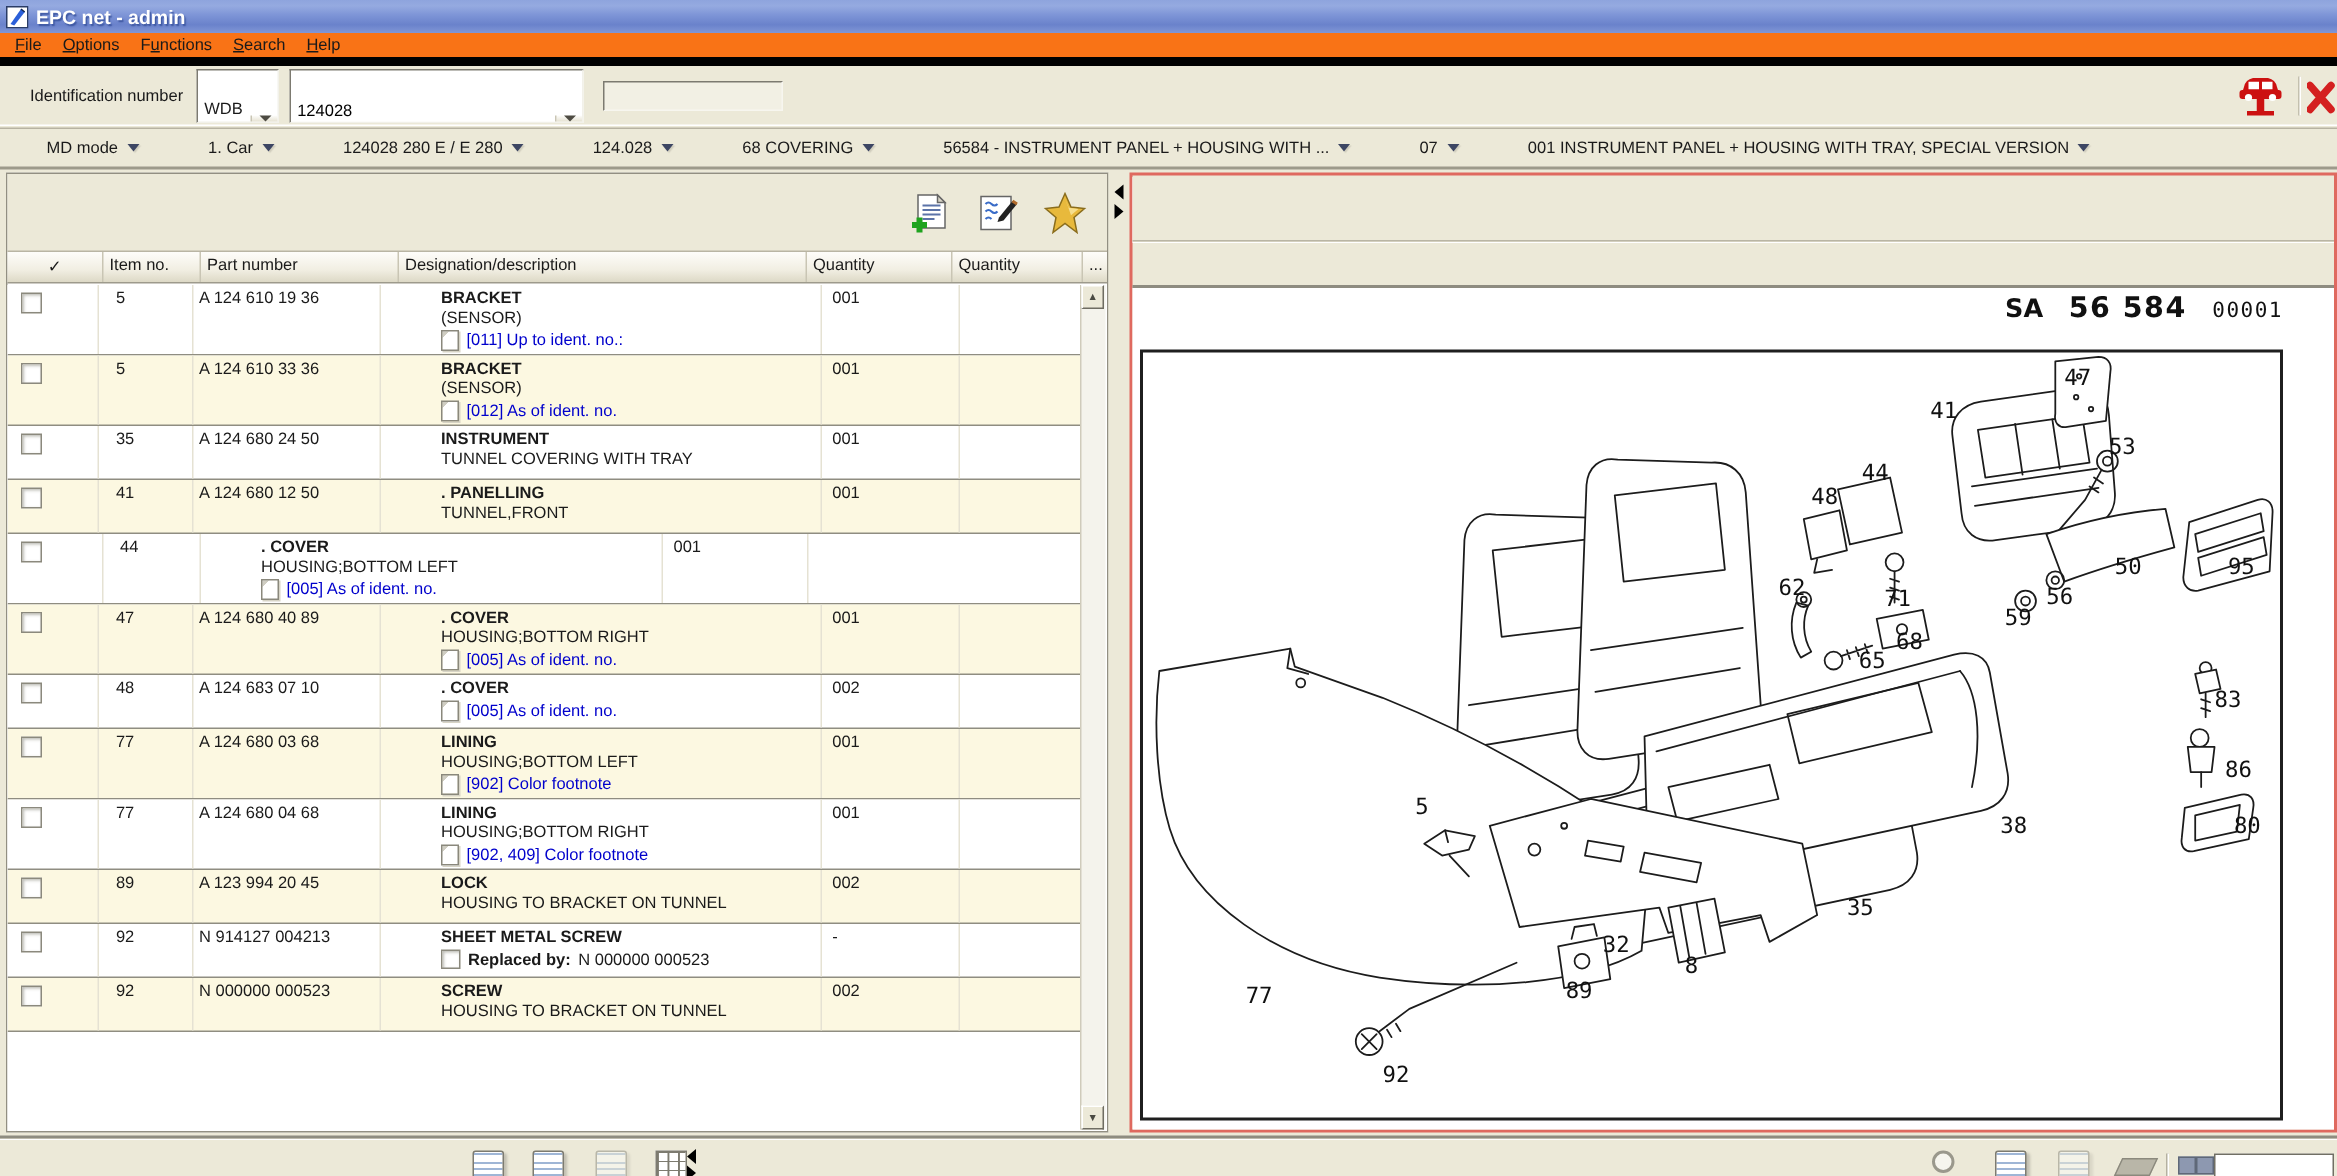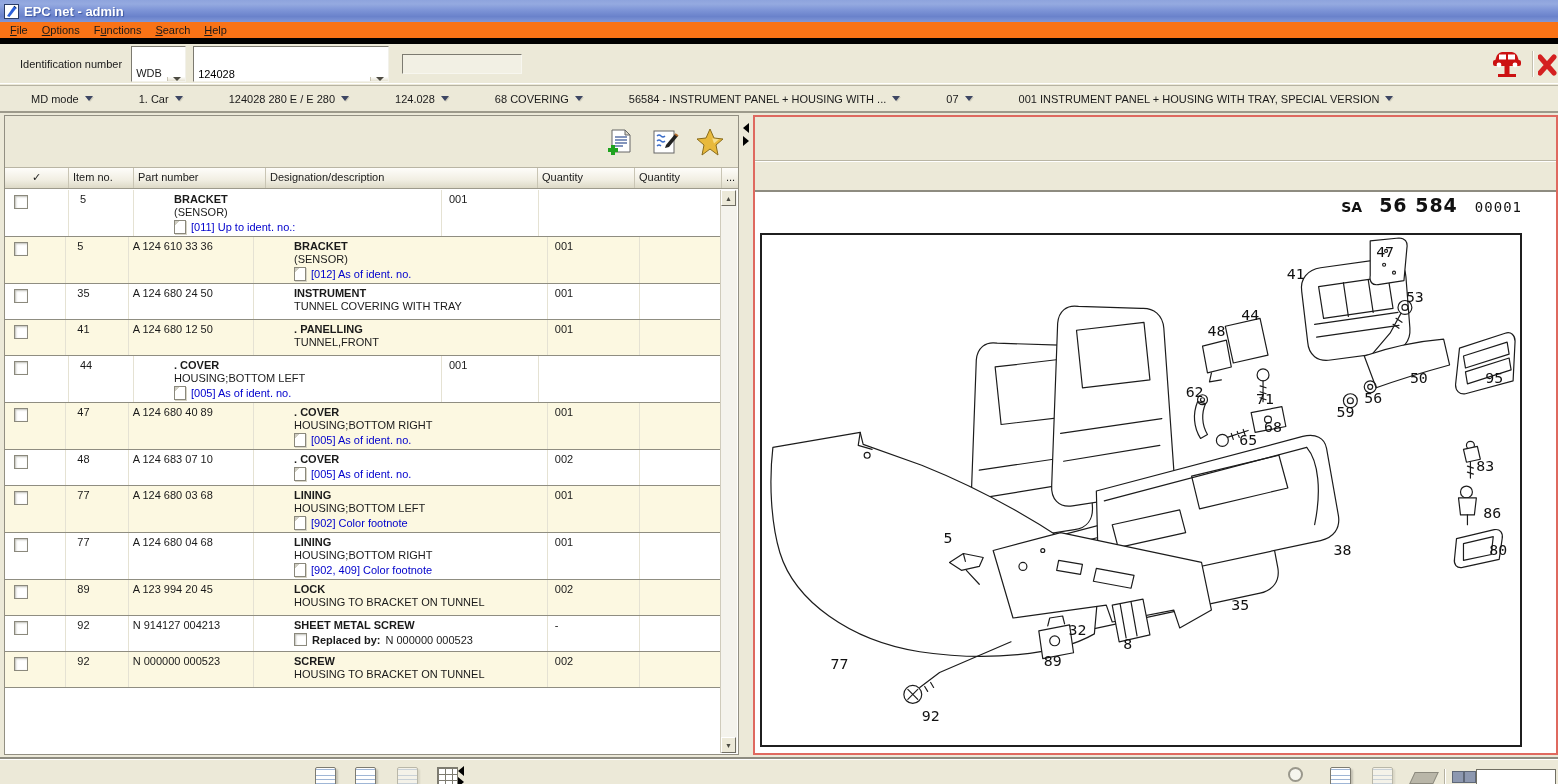--- a/index.html
+++ b/index.html
@@ -92,21 +92,21 @@
   .sp-r{display:block;width:0;height:0;border-top:5px solid transparent;border-bottom:5px solid transparent;
     border-left:6px solid #000;margin:0 auto;}
 
   
   .rightpanel{position:absolute;left:753px;top:115px;width:805px;height:640px;background:#ECE9D8;
     border:2px solid #DF695F;box-sizing:border-box;}
   .rp-strip1{height:43px;border-bottom:1px solid #b9b5a4;box-shadow:0 1px 0 #fff;}
   .rp-strip2{height:29px;border-bottom:2px solid #8e8c80;}
   .rp-white{position:absolute;left:0;right:0;top:75px;bottom:0;background:#fff;}
   .sa-line{position:absolute;top:2px;right:34px;display:flex;align-items:baseline;gap:17px;color:#111;}
-  .sa{font-size:14px;font-weight:bold;font-family:"DejaVu Sans","Liberation Sans",sans-serif;}
+  .sa{font-size:17px;font-weight:bold;font-family:"DejaVu Sans","Liberation Sans",sans-serif;}
   .fig{font-size:19px;font-weight:bold;letter-spacing:1px;font-family:"DejaVu Sans","Liberation Sans",sans-serif;}
   .suf{font-size:14px;letter-spacing:1px;font-family:"DejaVu Sans Mono",monospace;}
   .frame{position:absolute;left:5px;top:41px;width:762px;height:514px;border:2px solid #1f1f1f;box-sizing:border-box;}
   .frame svg{display:block;width:100%;height:100%;}
   #diag path,#diag circle,#diag rect,#diag line{stroke:#1c1c1c;stroke-width:1.2;fill:none;stroke-linejoin:round;stroke-linecap:round;}
   #diag .solid{fill:#fff;}
   .plbl{font-family:"DejaVu Sans Mono",monospace;font-size:15px;fill:#111;stroke:none;cursor:pointer;}
 
   
   .bottombar{position:absolute;left:0;top:757px;width:1558px;height:27px;background:#ECE9D8;
@@ -257,20 +257,21 @@
         <div class="hc" style="width: 97px;">Quantity</div>
         <div class="hc" style="width: 87px;">Quantity</div>
         <div class="hc" style="width: 16px;">...</div>
       </div>
     <div class="tbody">
         <div class="row">
           <div class="c c0">
             <div class="cb"></div>
           </div>
           <div class="c c1">5</div>
+          <div class="c c2">A 124 610 19 36</div>
           <div class="c c3">
             <div class="name">BRACKET</div>
             <div class="sub">(SENSOR)</div>
             <div class="linkline">
               <div class="pgico"></div>
               <div class="link">[011] Up to ident. no.:</div>
             </div>
           </div>
           <div class="c c4">001</div>
           <div class="c c5"></div>

